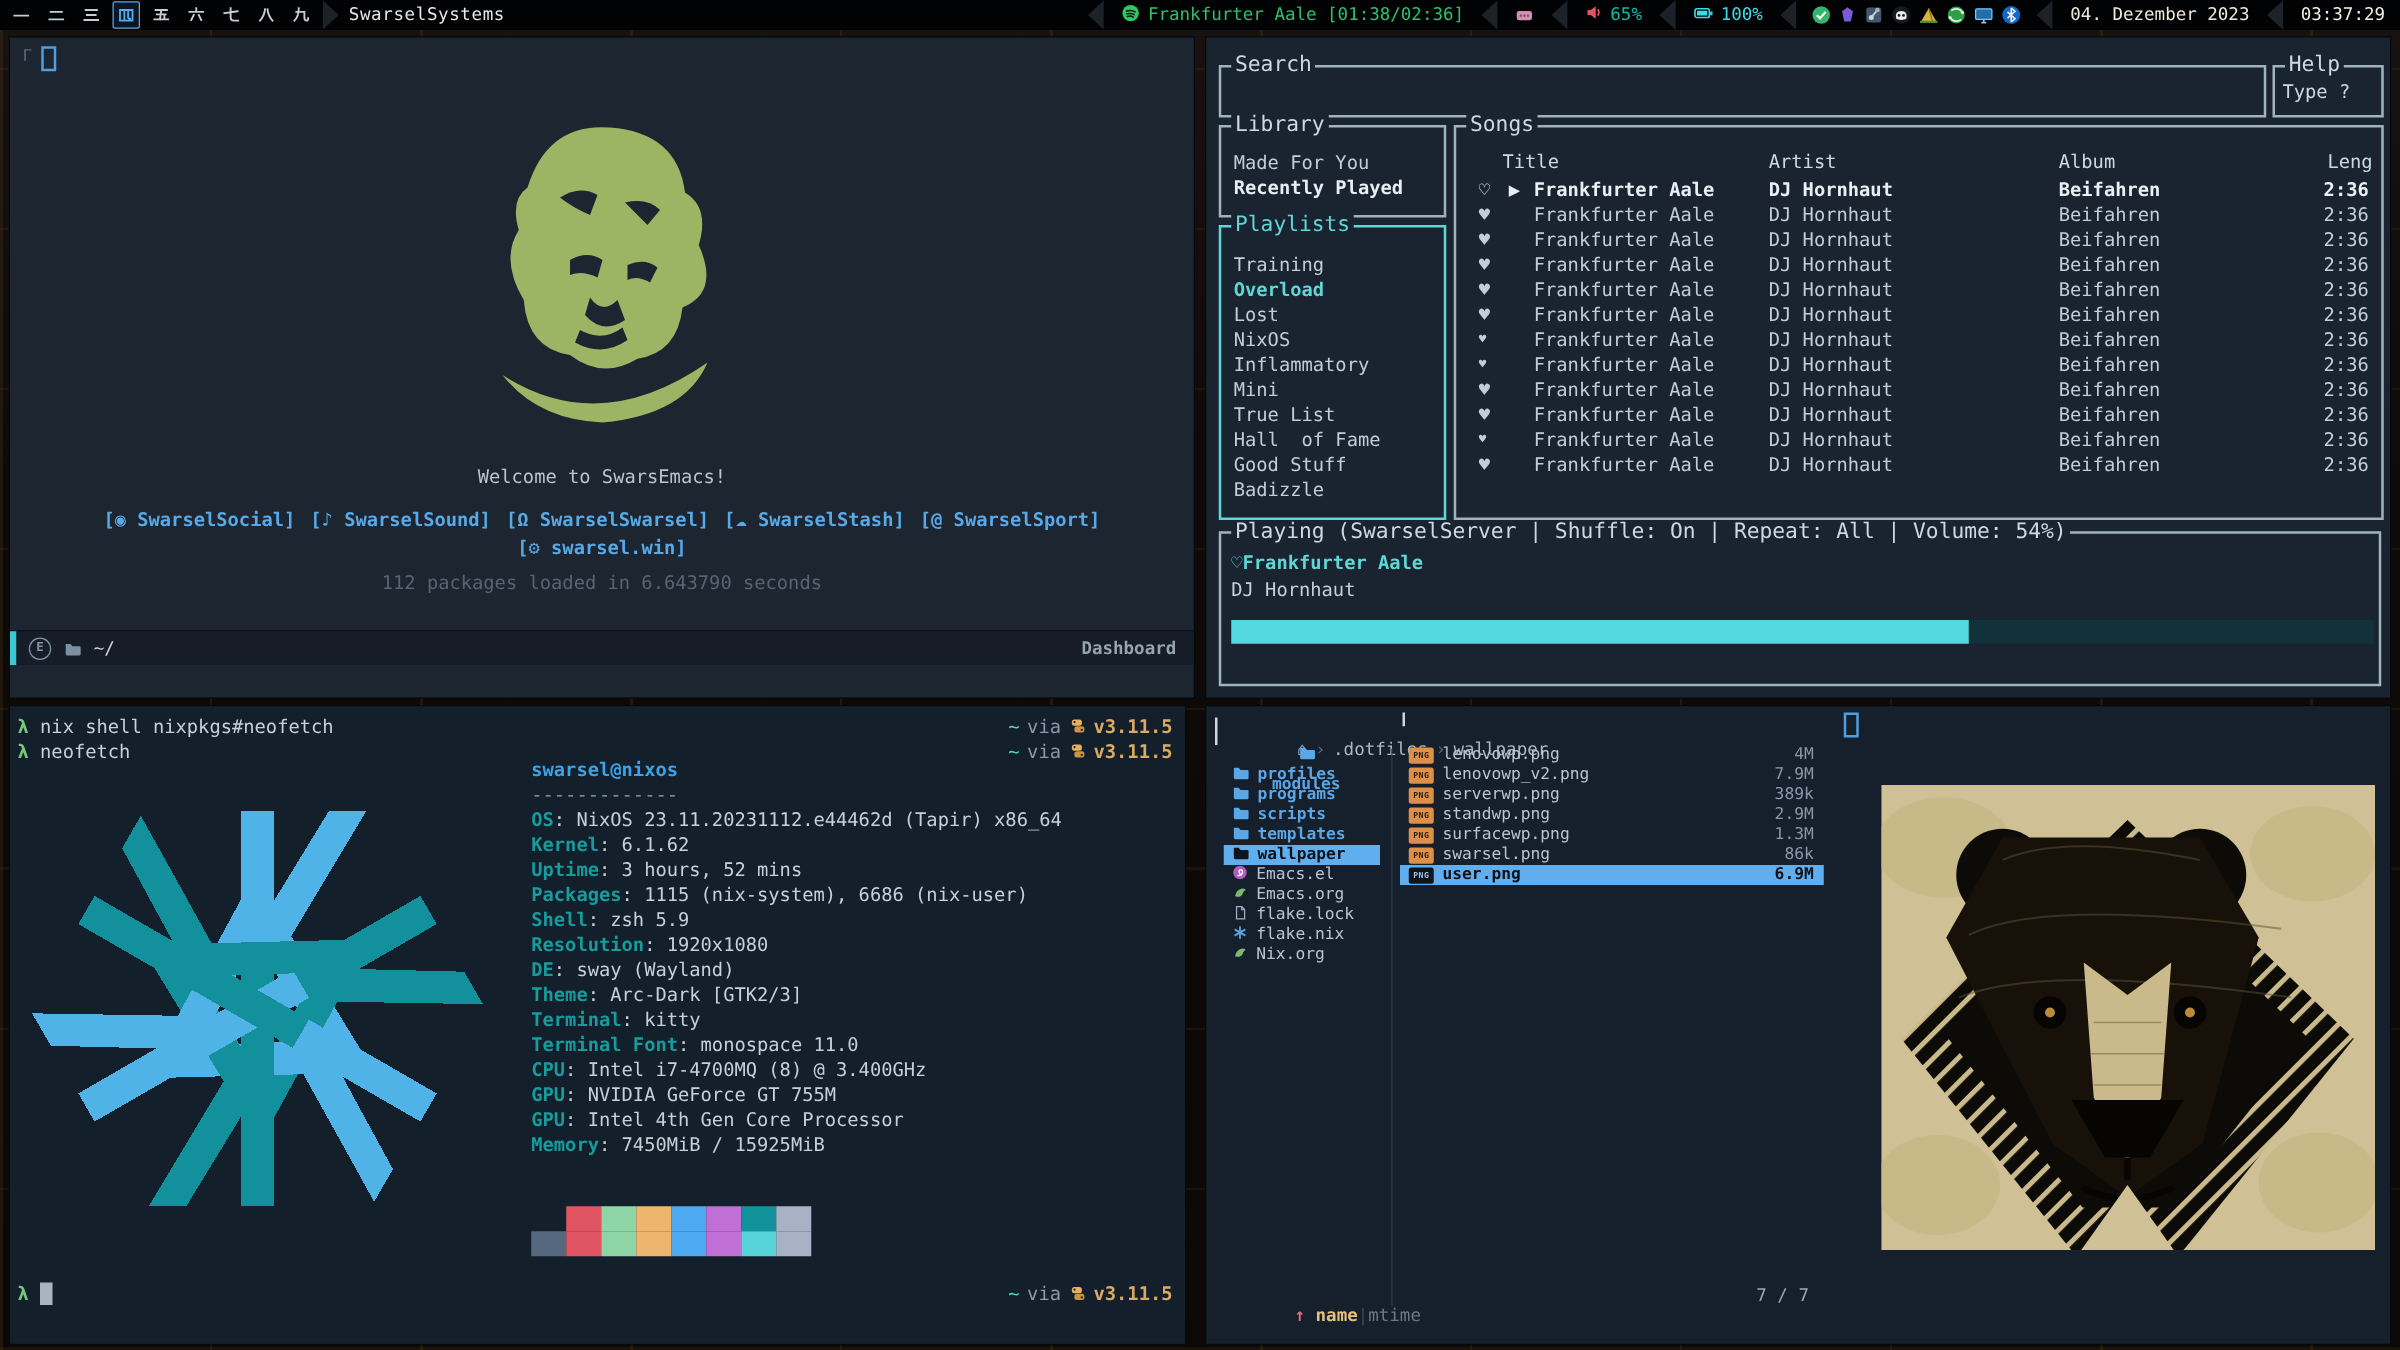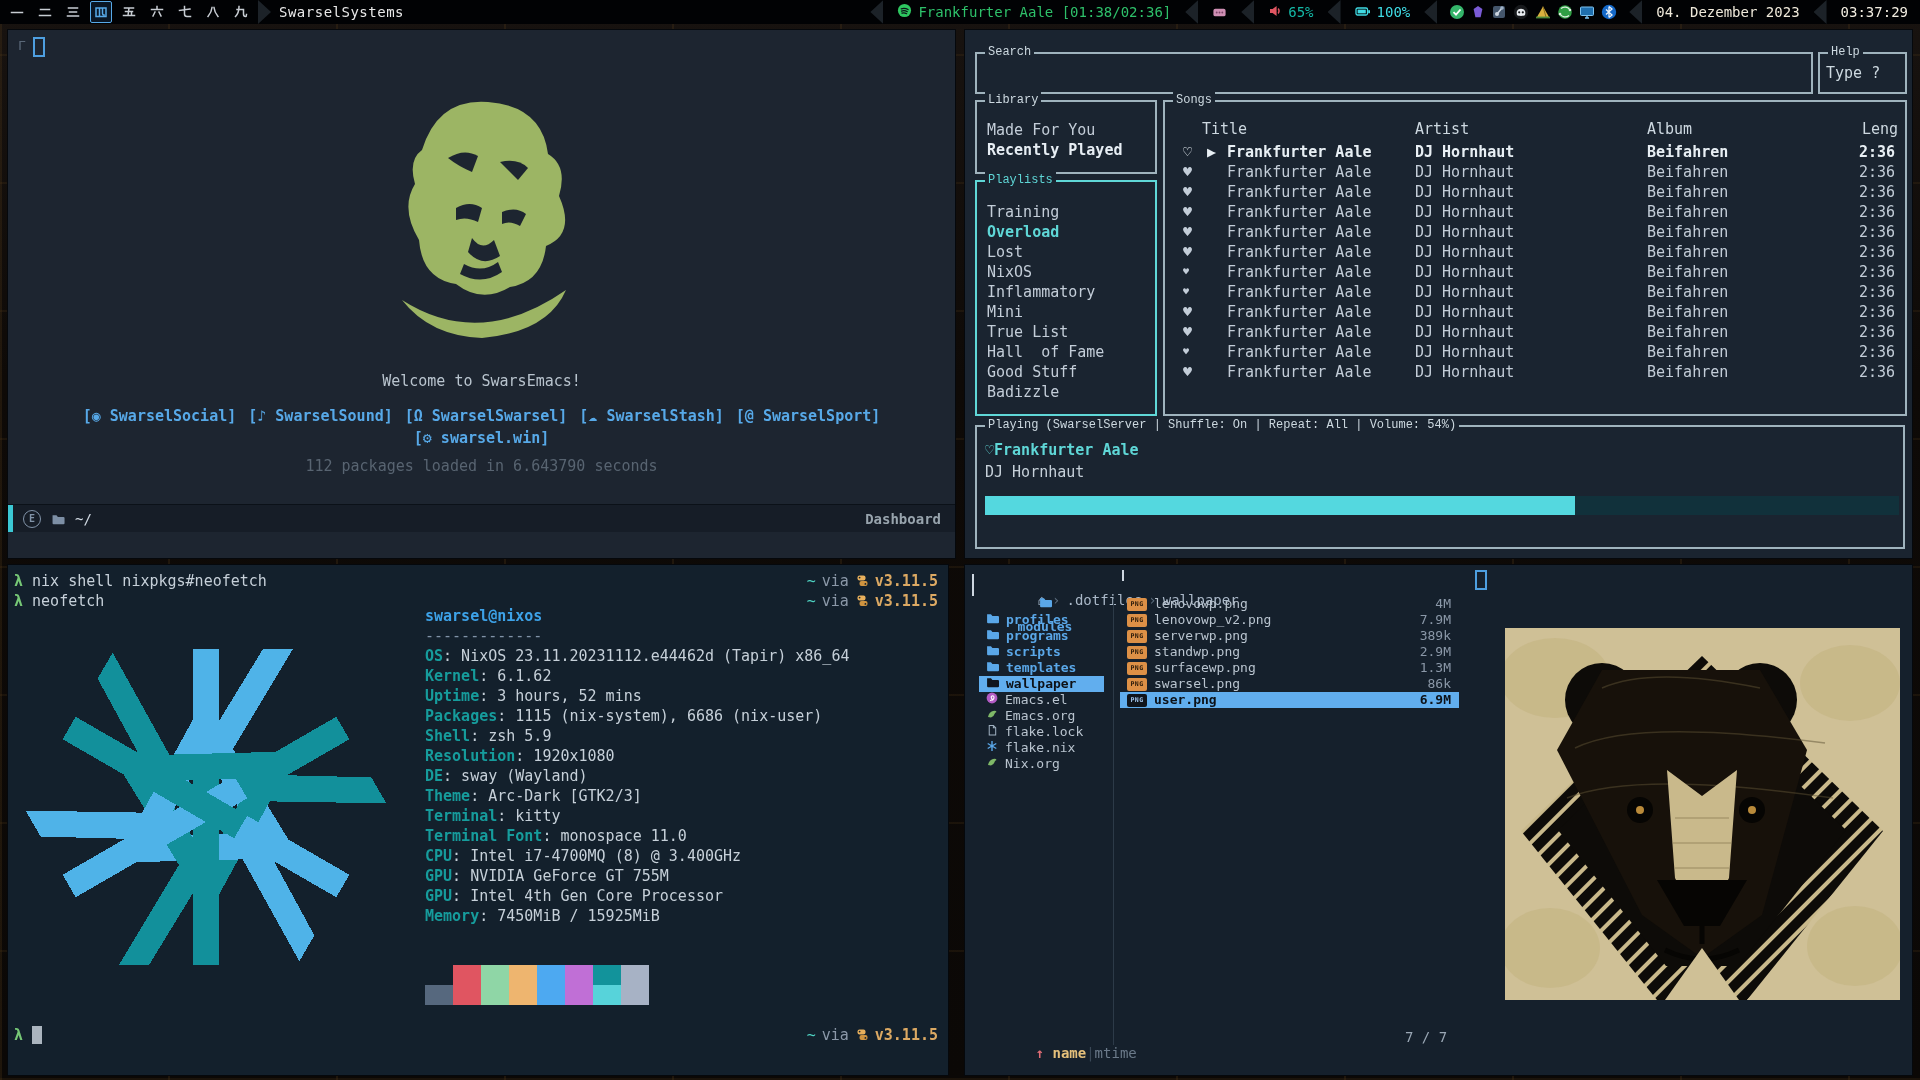--- a/index.html
+++ b/index.html
@@ -46,21 +46,21 @@
     display:flex;align-items:center;gap:10px;}
   .ml-accent{width:5px;height:27px;background:#3bc8d4;}
   .ml-e{width:16px;height:16px;border:1.4px solid #8193a8;border-radius:50%;color:#8193a8;
     font-size:10px;display:flex;align-items:center;justify-content:center;font-weight:bold;}
   .ml-path{color:#d0d9e2;font-size:14px;}
   .ml-mode{margin-left:auto;margin-right:14px;color:#98a4ad;font-weight:bold;font-size:14px;}
   
   .tui-box{position:absolute;border:2px solid #9fb3bd;font-size:15px;}
   .tui-box.cyan-border{border-color:#5fd7d7;}
   .tui-label{position:absolute;top:-10px;left:8px;background:var(--mbg);padding:0 3px;
-    color:#cdd9e0;font-size:12px;line-height:16px;font-family:Liberation Mono, monospace;}
+    color:#cdd9e0;font-size:17px;line-height:16px;}
   .cyan-border>.tui-label{color:#5fd7d7;}
   .tui-item{position:absolute;left:10px;height:20px;line-height:20px;color:#c3cdd8;white-space:pre;cursor:pointer;}
   .tui-item.bold{font-weight:bold;color:#e7eef4;}
   .tui-item.sel{color:#5fd7d7;font-weight:bold;}
   .song-row{position:absolute;left:0;width:100%;height:20px;line-height:20px;cursor:pointer;}
   .song-row span{position:absolute;color:#c3cdd8;white-space:pre;}
   .song-row.current span{color:#e9f0f5;font-weight:bold;}
   .s-heart{left:18px;} .h-small{font-size:10px;} .s-play{left:42px;}
   .s-title{left:62px;} .s-artist{left:250px;} .s-album{left:482px;}
   .s-len{right:10px;text-align:right;}

